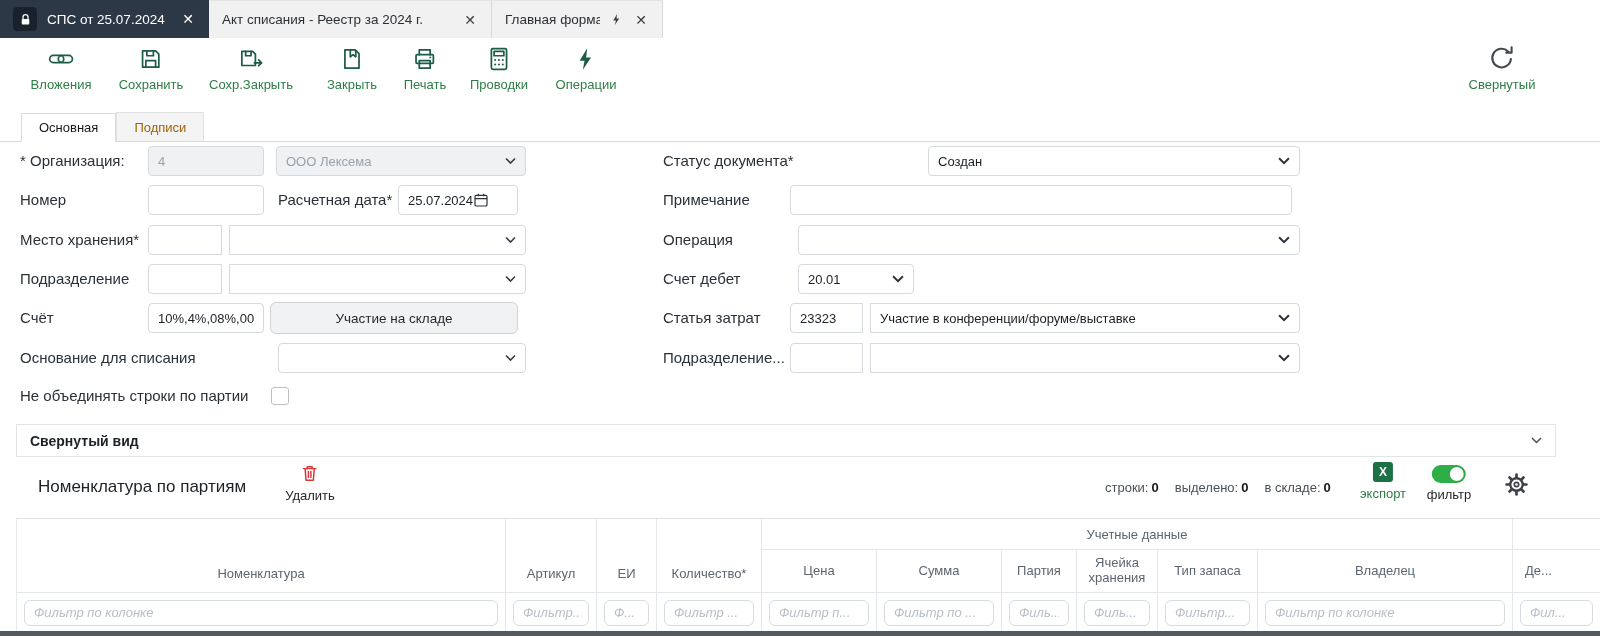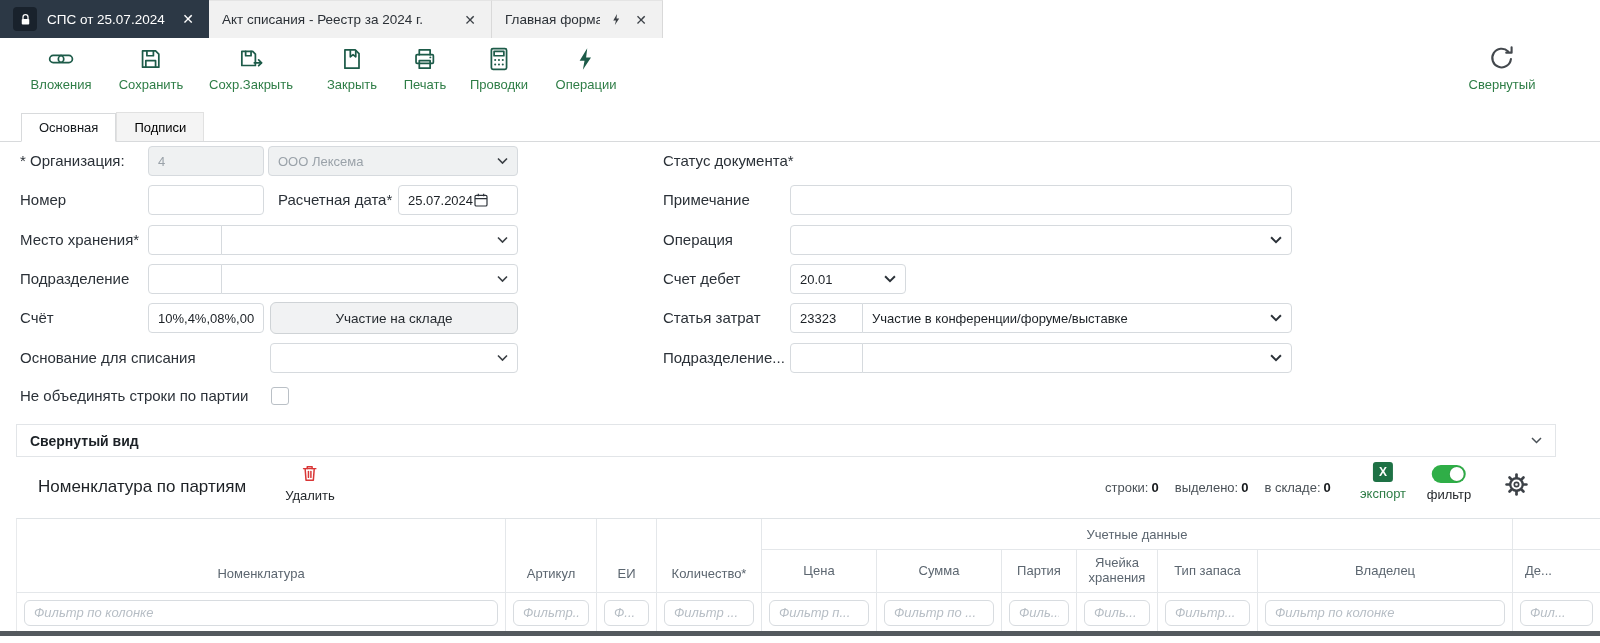--- a/index.html
+++ b/index.html
@@ -21,26 +21,26 @@
   .toolbar{position:absolute;top:38px;left:0;width:1600px;height:74px;background:#fff;}
   .tool{position:absolute;top:8px;transform:translateX(-50%);display:flex;flex-direction:column;align-items:center;gap:5px;cursor:pointer;}
   .tool .tl{font-size:13px;color:#2e7d46;white-space:nowrap;}
   .ticon{stroke:#1d5b49;fill:none;stroke-width:1.6;stroke-linecap:round;stroke-linejoin:round;}
   .ticon-dark{stroke:#43484d;fill:none;stroke-width:1.8;stroke-linecap:round;stroke-linejoin:round;}
 
   
   .formtabs{box-sizing:border-box;position:absolute;top:112px;left:0;width:1600px;height:30px;border-bottom:1px solid #d8dadc;padding-left:21px;display:flex;align-items:flex-end;}
   .ftab{box-sizing:border-box;height:29px;padding:0 17px;display:flex;align-items:center;font-size:13px;cursor:pointer;}
   .ftab.active{background:#fff;border:1px solid #d8dadc;border-bottom:1px solid #fff;margin-bottom:-1px;color:#14181c;}
-  .ftab.inactive{background:#f4f4f4;border:1px solid #e1e1e1;border-bottom:none;color:#000000;}
+  .ftab.inactive{background:#f4f4f4;border:1px solid #e1e1e1;border-bottom:none;color:#a16207;}
 
   
   .lbl{position:absolute;font-size:15px;color:#2b3138;height:30px;line-height:30px;white-space:nowrap;}
   .ctl{position:absolute;box-sizing:border-box;height:30px;border:1px solid #d6dade;border-radius:4px;background:#fff;font-size:13px;color:#1c2126;display:flex;align-items:center;padding:0 9px;white-space:nowrap;overflow:hidden;cursor:text;}
-  .ctl.select{cursor:pointer;padding-right:24px;}
+  .ctl.select{cursor:pointer;padding-right:24px;margin-left:8px;}
   .ctl.disabled{background:#eff1f2;color:#9aa2a9;}
   .chev{position:absolute;right:9px;top:50%;transform:translateY(-50%);}
   .btn{position:absolute;box-sizing:border-box;height:32px;background:#f1f2f3;border:1px solid #cfd3d6;border-radius:6px;font-size:13.5px;color:#262b30;display:flex;align-items:center;justify-content:center;cursor:pointer;}
   .checkbox{position:absolute;box-sizing:border-box;width:18px;height:18px;border:1.5px solid #bac0c6;border-radius:3px;background:#fff;cursor:pointer;}
   .datebox{justify-content:flex-start;cursor:pointer;}
 
   
   .collapse{position:absolute;top:424px;left:16px;width:1540px;height:33px;box-sizing:border-box;border:1px solid #e2e5e8;display:flex;align-items:center;padding:0 13px;font-size:14px;font-weight:bold;color:#1c2126;cursor:pointer;background:#fff;}
   .collapse .sp{flex:1;}
 
@@ -226,20 +226,26 @@
     <span></span>
     <svg class="chev" width="11" height="7" viewBox="0 0 11 7">
         <polyline points="1,1 5.5,5.5 10,1" fill="none" stroke="#3a3f44" stroke-width="1.6"></polyline>
       </svg>
   </div>
 
   <div class="lbl" style="left:20px;top:381px">Не объединять строки по партии</div>
   <div class="checkbox" style="left:271px;top:387px"></div>
 
   <div class="lbl" style="left:663px;top:146px">Статус документа*</div>
+  <div class="ctl select" style="left:920px;top:146px;width:372px">
+    <span>Создан</span>
+    <svg class="chev" width="12" height="8" viewBox="0 0 11 7">
+        <polyline points="1,1 5.5,5.5 10,1" fill="none" stroke="#2b3138" stroke-width="1.8"></polyline>
+      </svg>
+  </div>
 
   <div class="lbl" style="left:663px;top:185px">Примечание</div>
   <div class="ctl" style="left:790px;top:185px;width:502px"></div>
 
   <div class="lbl" style="left:663px;top:225px">Операция</div>
   <div class="ctl select" style="left:790px;top:225px;width:502px">
     <span></span>
     <svg class="chev" width="12" height="8" viewBox="0 0 11 7">
         <polyline points="1,1 5.5,5.5 10,1" fill="none" stroke="#2b3138" stroke-width="1.8"></polyline>
       </svg>

